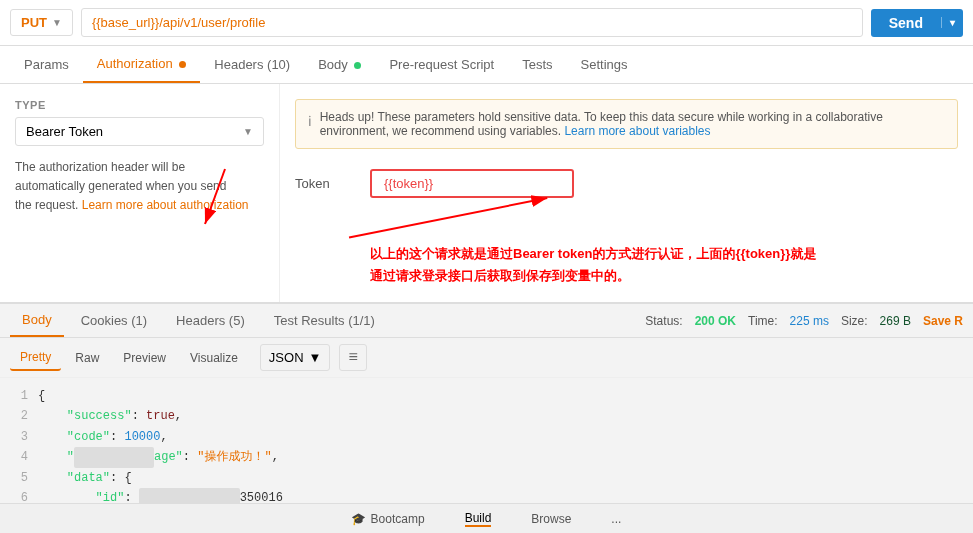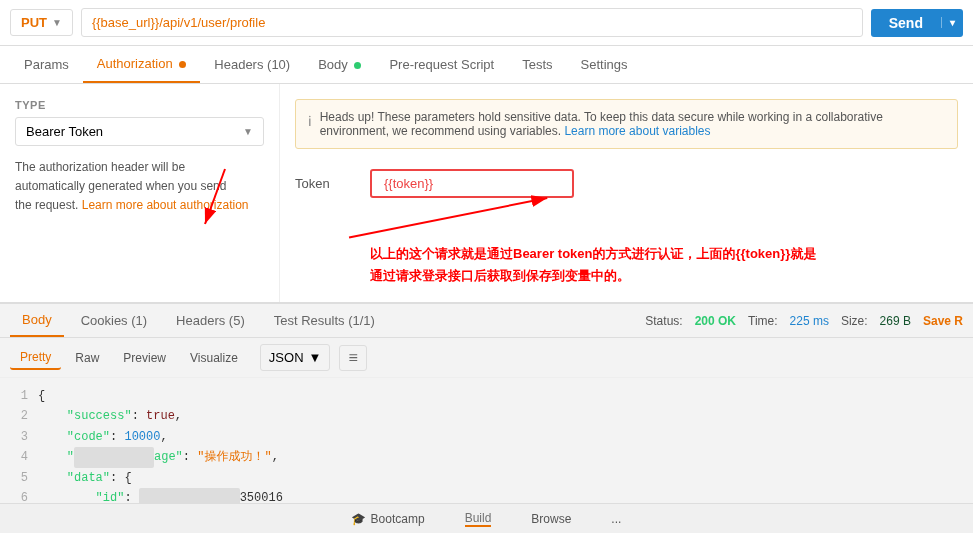--- a/index.html
+++ b/index.html
@@ -204,21 +204,20 @@
       color: #555;
     }
     .status-ok { color: #2ecc71; font-weight: bold; }
     .status-time { color: #2185d0; }
     .status-size { color: #14532d; }
     .save-link { color: #e97000; font-weight: bold; cursor: pointer; }
 
     
     .format-bar {
       display: flex;
-      align-items: center;
       padding: 6px 10px;
       border-bottom: 1px solid #eee;
       gap: 4px;
     }
     .fmt-btn {
       padding: 4px 10px;
       cursor: pointer;
       font-size: 12px;
       color: #555;
       border: none;
@@ -306,21 +305,21 @@
       gap: 40px;
       font-size: 12px;
       color: #555;
     }
     .bottom-nav-item {
       display: flex;
       align-items: center;
       gap: 4px;
       cursor: pointer;
     }
-    .bottom-nav-item.active { color: #737373; border-bottom: 2px solid #e97000; }
+    .bottom-nav-item.active { color: #000000; border-bottom: 2px solid #e97000; }
 
     
     .token-input-wrapper {
       position: relative;
       flex: 1;
     }
     .token-input {
       border: 2px solid #e44;
       border-radius: 3px;
       padding: 5px 12px;

